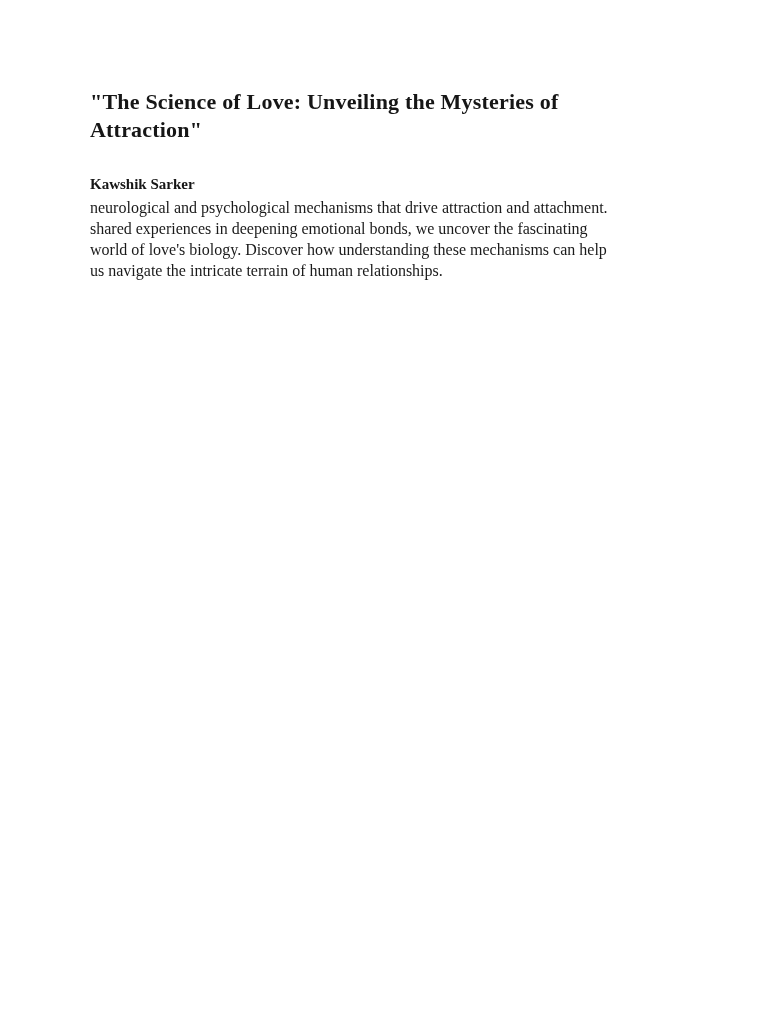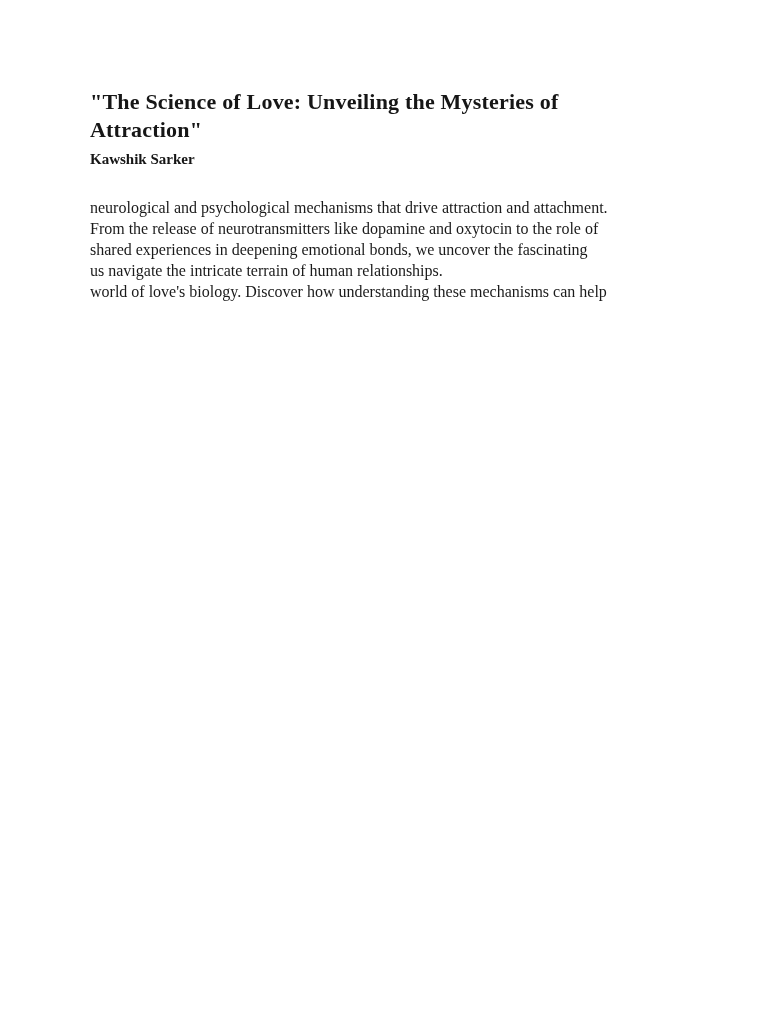--- a/index.html
+++ b/index.html
@@ -25,21 +25,21 @@
     font-size: 22px;
     line-height: 28px;
     font-weight: 700;
     color: #161616;
     letter-spacing: 0.2px;
   }
   .doc-title .line { display: block; }
   .doc-author {
     position: absolute;
     left: 90px;
-    top: 150px;
+    top: 175px;
     width: 400px;
     font-size: 15px;
     line-height: 19px;
     font-weight: 700;
     color: #161616;
   }
   .doc-paragraph {
     position: absolute;
     left: 90px;
     top: 197px;
@@ -58,19 +58,18 @@
 
   <h1 class="doc-title">
     <span class="line">"The Science of Love: Unveiling the Mysteries of</span>
     <span class="line">Attraction"</span>
   </h1>
 
   <div class="doc-author">Kawshik Sarker</div>
 
   <p class="doc-paragraph">
     <span class="pline">neurological and psychological mechanisms that drive attraction and attachment.</span>
-    <span class="pline">From the release of neurotransmitters like dopamine and oxytocin to the role of</span>
     <span class="pline">shared experiences in deepening emotional bonds, we uncover the fascinating</span>
+    <span class="pline">world of love's biology. Discover how understanding these mechanisms can help</span>
     <span class="pline">us navigate the intricate terrain of human relationships.</span>
-    <span class="pline">world of love's biology. Discover how understanding these mechanisms can help</span>
   </p>
 
 </div>
 
 </body></html>

